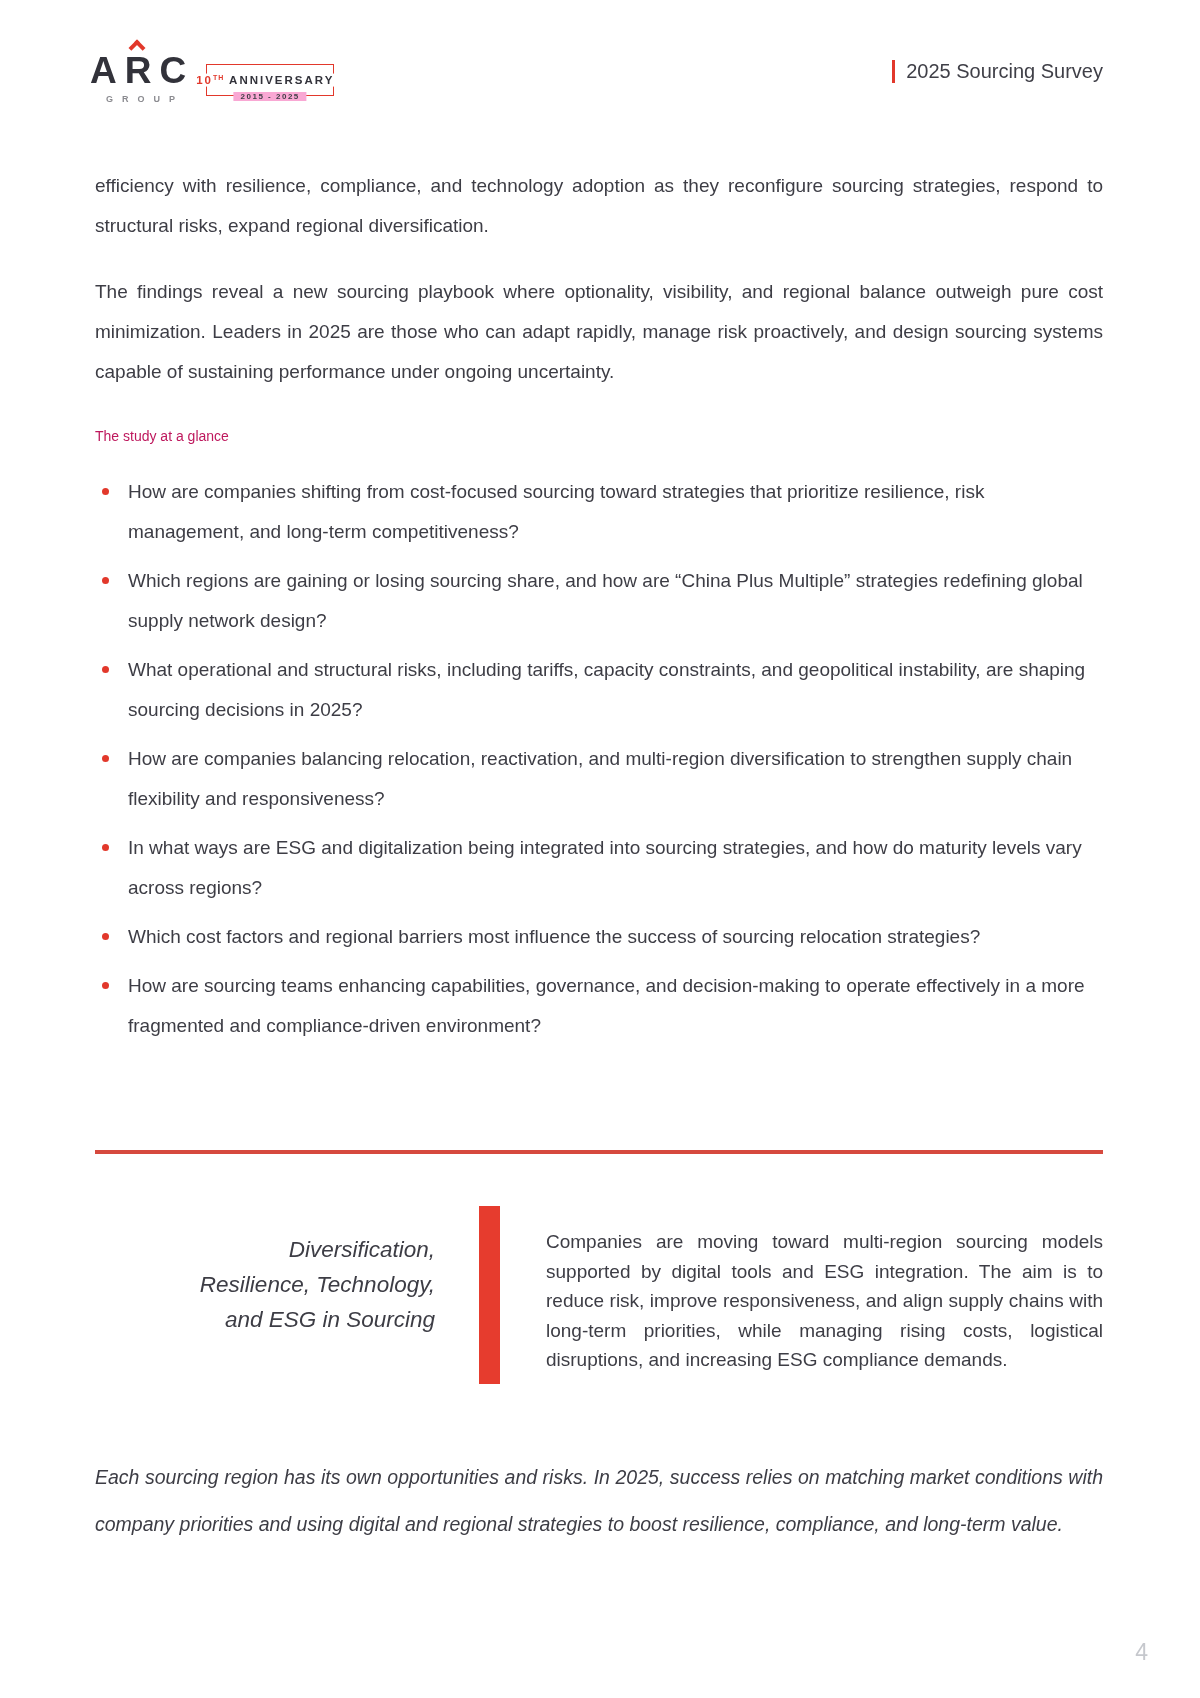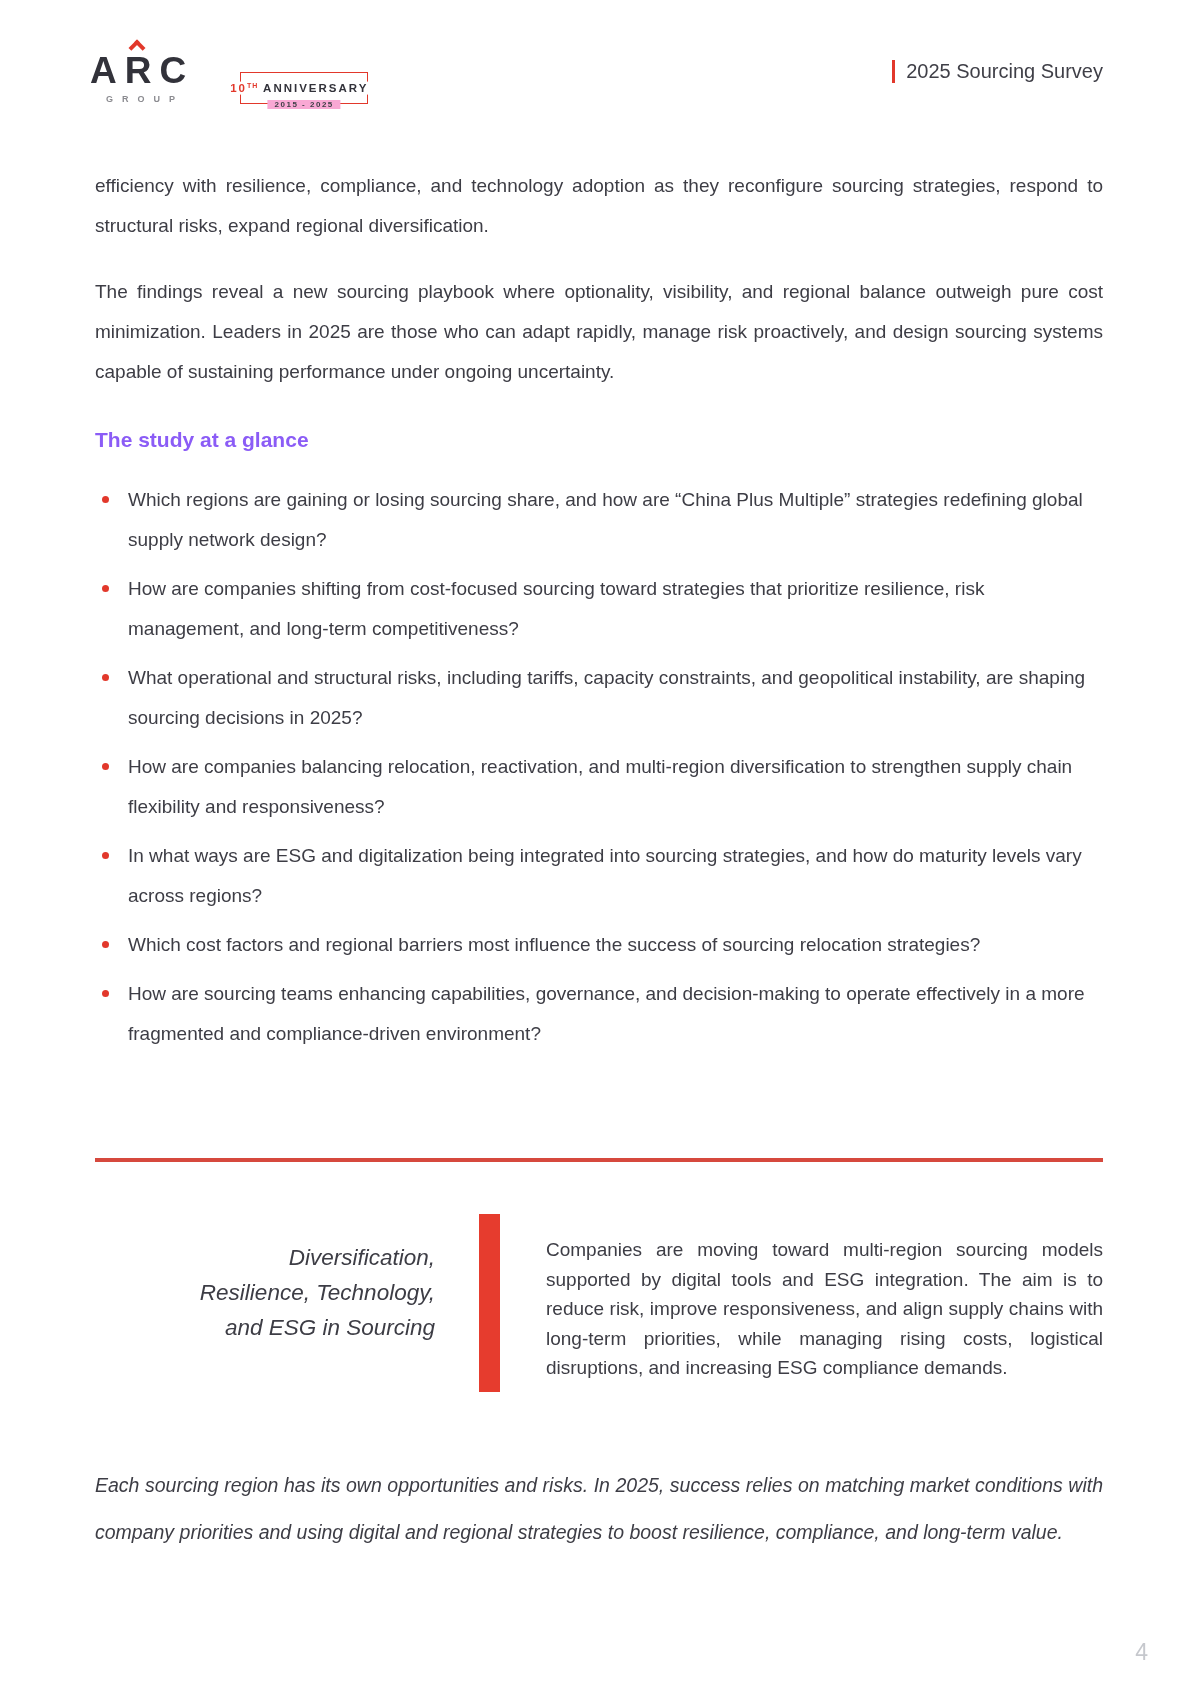--- a/index.html
+++ b/index.html
@@ -6,39 +6,39 @@
   html, body { margin: 0; padding: 0; background: #ffffff; }
   .page {
     width: 1200px; height: 1698px; position: relative;
     background: #ffffff; overflow: hidden;
     font-family: "Liberation Sans", sans-serif;
     color: #3d3d45;
   }
 
   
   .header { display: flex; justify-content: space-between; align-items: flex-start; padding: 42px 97px 0 90px; }
-  .logo { display: flex; align-items: flex-end; gap: 40px; }
+  .logo { display: flex; align-items: center; gap: 6px; }
   .logo-text { display: flex; flex-direction: column; align-items: center; }
   .arc-wordmark { position: relative; font-size: 37px; font-weight: 700; letter-spacing: 8px; color: #32323a; line-height: 1; padding-top: 10px; }
   .caret-icon { position: absolute; top: 0; left: 47px; transform: translateX(-50%) rotate(45deg); width: 12px; height: 12px; border-top: 4px solid #e2382b; border-left: 4px solid #e2382b; }
   .group-label { font-size: 9px; letter-spacing: 9px; color: #8b8b90; margin-top: 5px; font-weight: 600; padding-left: 6px; }
   .badge { position: relative; border: 1.5px solid #e2382b; width: 128px; height: 32px; margin-top: 14px; margin-left: 6px; }
   .badge-label { position: absolute; left: -16px; top: 50%; transform: translateY(-50%); background: #fff; padding: 0 5px; white-space: nowrap; font-size: 11.5px; font-weight: 700; letter-spacing: 2px; color: #32323a; }
   .badge-label .num { color: #e2382b; }
   .badge-label sup { font-size: 7px; color: #e2382b; letter-spacing: 1px; }
   .badge-years { position: absolute; left: 50%; bottom: -6px; transform: translateX(-50%); background: #f9a8d4; padding: 0 7px; font-size: 8px; letter-spacing: 1.5px; color: #3f3f47; font-weight: 600; white-space: nowrap; }
   .doc-title { margin-top: 18px; font-size: 20px; color: #3f3f47; display: flex; align-items: center; gap: 11px; }
   .title-accent-bar { width: 3px; height: 23px; background: #e2382b; }
 
   
   .main { padding: 0 97px 0 95px; }
   .body-para { font-size: 19px; line-height: 40px; text-align: justify; margin: 0; }
   .p1 { margin-top: 62px; }
   .p2 { margin-top: 26px; }
-  .glance-heading { font-size: 21px; font-weight: 700; color: #8b5cf6; margin: 36px 0 0; }
+  .glance-heading { font-size: 14px; font-weight: 400; color: #be185d; margin: 36px 0 0; }
   .glance-list { list-style: none; margin: 28px 0 0; padding: 0; }
   .glance-list li { position: relative; padding-left: 33px; font-size: 19px; line-height: 40px; margin-bottom: 9px; }
   .glance-list li::before { content: ""; position: absolute; left: 7px; top: 16px; width: 7px; height: 7px; border-radius: 50%; background: #e2382b; }
 
   .divider { height: 4px; background: #d6493e; border: none; margin: 104px 0 0; }
 
   .quote-row { display: flex; align-items: flex-start; margin-top: 52px; }
   .quote-title { width: 340px; text-align: right; font-style: italic; font-size: 22.5px; line-height: 35px; color: #3d3d45; padding-top: 26px; }
   .quote-accent-bar { width: 21px; height: 178px; background: #e63c2e; margin-left: 44px; flex: none; }
   .quote-body { flex: 1; margin-left: 46px; font-size: 19px; line-height: 29.5px; text-align: justify; padding-top: 2px; }
@@ -75,22 +75,22 @@
     </div>
   </div>
 
   <div class="main">
     <p class="body-para p1">efficiency with resilience, compliance, and technology adoption as they reconfigure sourcing strategies, respond to structural risks, expand regional diversification.</p>
     <p class="body-para p2">The findings reveal a new sourcing playbook where optionality, visibility, and regional balance outweigh pure cost minimization. Leaders in 2025 are those who can adapt rapidly, manage risk proactively, and design sourcing systems capable of sustaining performance under ongoing uncertainty.</p>
 
     <h2 class="glance-heading">The study at a glance</h2>
 
     <ul class="glance-list">
+      <li>How are companies shifting from cost-focused sourcing toward strategies that prioritize resilience, risk management, and long-term competitiveness?</li>
       <li>Which regions are gaining or losing sourcing share, and how are “China Plus Multiple” strategies redefining global supply network design?</li>
-      <li>How are companies shifting from cost-focused sourcing toward strategies that prioritize resilience, risk management, and long-term competitiveness?</li>
       <li>What operational and structural risks, including tariffs, capacity constraints, and geopolitical instability, are shaping sourcing decisions in 2025?</li>
       <li>How are companies balancing relocation, reactivation, and multi-region diversification to strengthen supply chain flexibility and responsiveness?</li>
       <li>In what ways are ESG and digitalization being integrated into sourcing strategies, and how do maturity levels vary across regions?</li>
       <li>Which cost factors and regional barriers most influence the success of sourcing relocation strategies?</li>
       <li>How are sourcing teams enhancing capabilities, governance, and decision-making to operate effectively in a more fragmented and compliance-driven environment?</li>
     </ul>
 
     <hr class="divider">
 
     <div class="quote-row">

